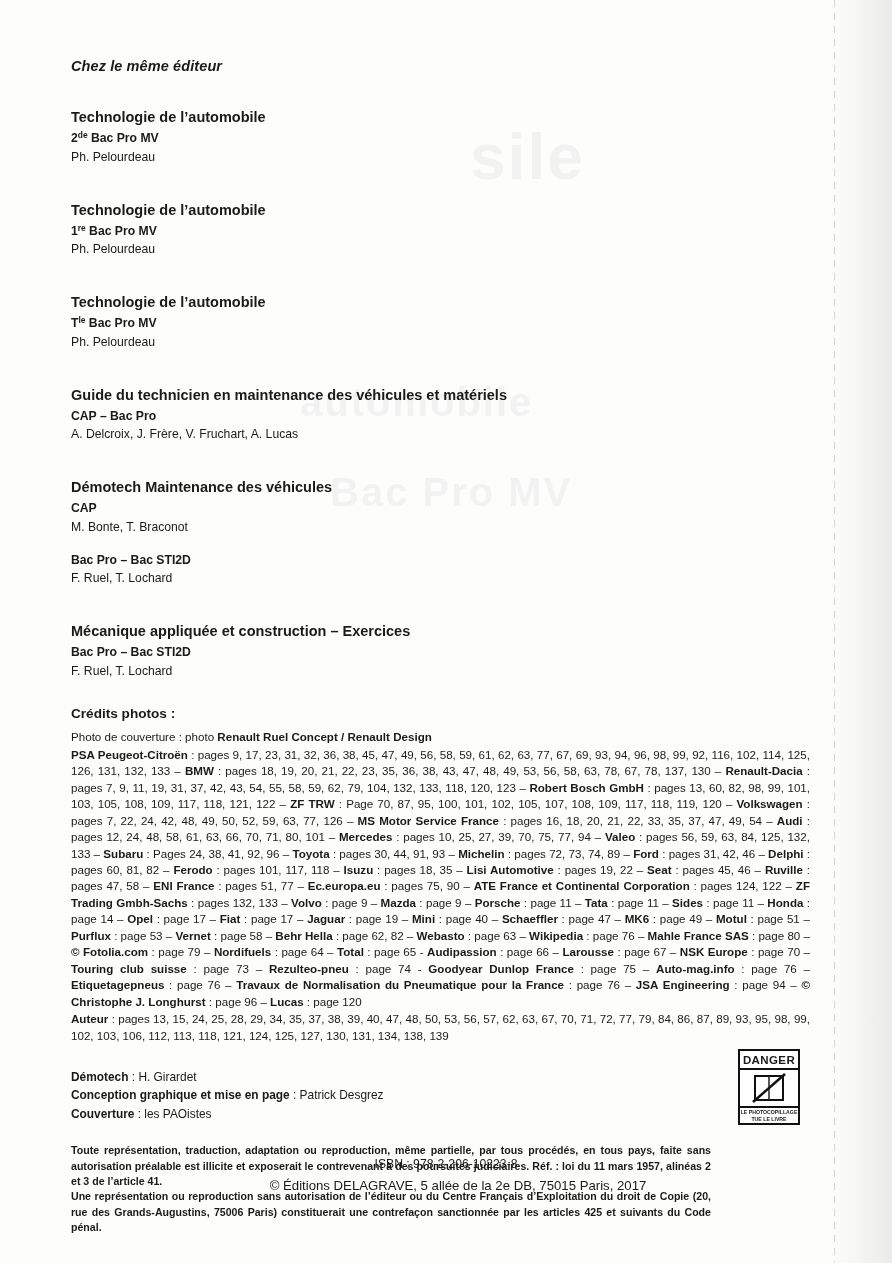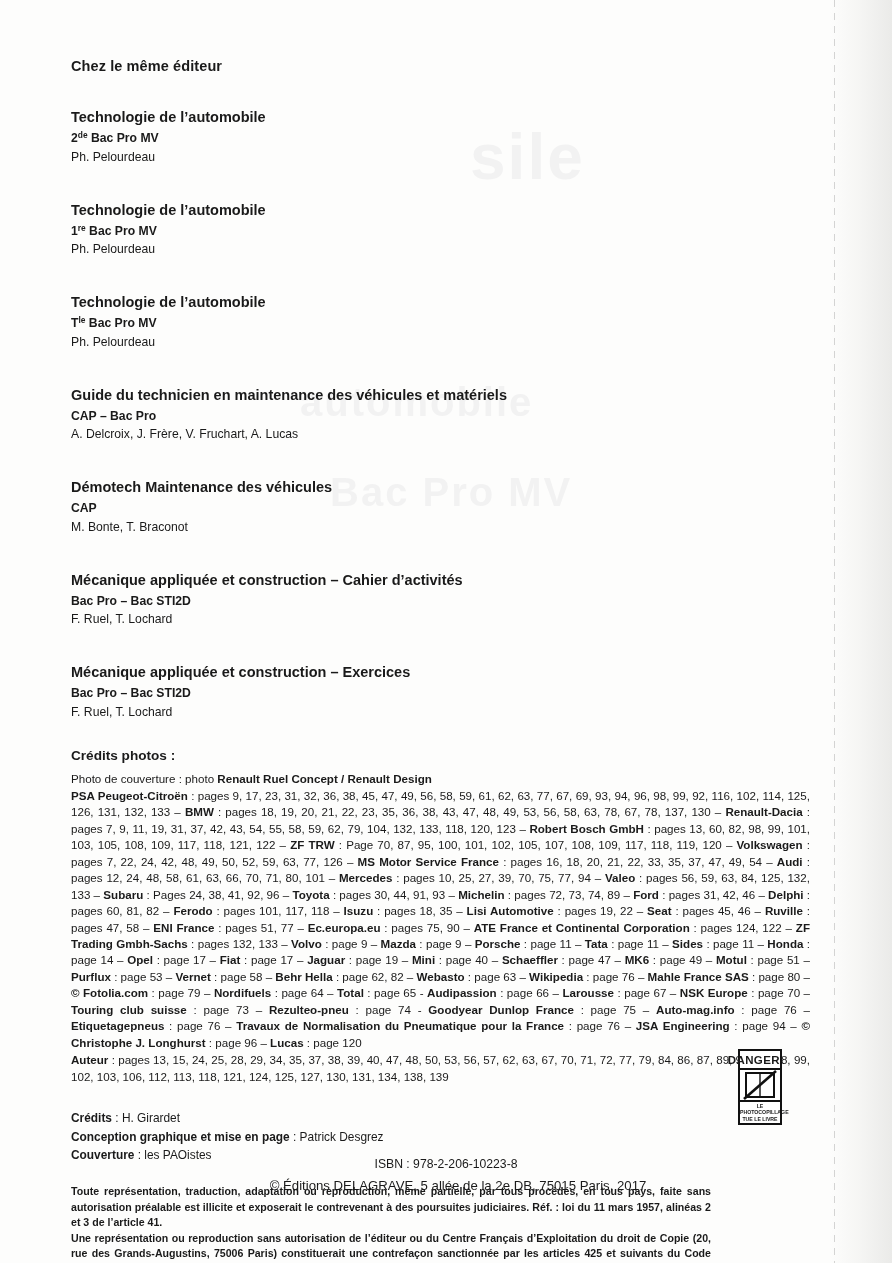--- a/index.html
+++ b/index.html
@@ -41,20 +41,21 @@
     top: 58px;
     width: 739px;
   }
 
   
   .same-pub-title {
     font-size: 14.5px;
     font-weight: bold;
     letter-spacing: 0.1px;
     margin-bottom: 23px;
+    font-style: italic;
   }
   .book {
     margin-bottom: 15px;
   }
   .book .b-title {
     font-size: 14.5px;
     font-weight: bold;
     line-height: 1.25;
     margin-top: 34px;
   }
@@ -109,28 +110,28 @@
     text-align: justify;
     font-weight: bold;
   }
   .legal p { margin: 0; }
 
   
   .danger {
     position: absolute;
     left: 738px;
     top: 1049px;
-    width: 44px;
+    width: 62px;
     height: 76px;
     border: 2px solid #111;
     background: #fff;
     box-sizing: border-box;
     display: flex;
     flex-direction: column;
-    align-items: flex-end;
+    align-items: center;
   }
   .danger .d-word {
     font-size: 11.5px;
     font-weight: bold;
     letter-spacing: 0.4px;
     margin-top: 3px;
   }
   .danger .d-rule {
     width: 100%;
     height: 2px;
@@ -224,40 +225,39 @@
       <div class="b-authors">A. Delcroix, J. Frère, V. Fruchart, A. Lucas</div>
     </div>
 
     <div class="book">
       <div class="b-title">Démotech Maintenance des véhicules</div>
       <div class="b-level"><span>CAP</span><sup></sup><span></span></div>
       <div class="b-authors">M. Bonte, T. Braconot</div>
     </div>
 
     <div class="book">
-      <div class="b-title">Mécanique appliquée et construction – Cahier d’activités</div>
       <div class="b-level"><span>Bac Pro – Bac STI2D</span><sup></sup><span></span></div>
       <div class="b-authors">F. Ruel, T. Lochard</div>
     </div>
 
     <div class="book">
       <div class="b-title">Mécanique appliquée et construction – Exercices</div>
       <div class="b-level"><span>Bac Pro – Bac STI2D</span><sup></sup><span></span></div>
       <div class="b-authors">F. Ruel, T. Lochard</div>
     </div>
 
     <div class="credits-head">Crédits photos :</div>
     <div class="credits-body">
       <p><span>Photo de couverture : photo </span><b>Renault Ruel Concept / Renault Design</b></p>
       <p><b>PSA Peugeot-Citroën</b> : pages 9, 17, 23, 31, 32, 36, 38, 45, 47, 49, 56, 58, 59, 61, 62, 63, 77, 67, 69, 93, 94, 96, 98, 99, 92, 116, 102, 114, 125, 126, 131, 132, 133 – <b>BMW</b> : pages 18, 19, 20, 21, 22, 23, 35, 36, 38, 43, 47, 48, 49, 53, 56, 58, 63, 78, 67, 78, 137, 130 – <b>Renault-Dacia</b> : pages 7, 9, 11, 19, 31, 37, 42, 43, 54, 55, 58, 59, 62, 79, 104, 132, 133, 118, 120, 123 – <b>Robert Bosch GmbH</b> : pages 13, 60, 82, 98, 99, 101, 103, 105, 108, 109, 117, 118, 121, 122 – <b>ZF TRW</b> : Page 70, 87, 95, 100, 101, 102, 105, 107, 108, 109, 117, 118, 119, 120 – <b>Volkswagen</b> : pages 7, 22, 24, 42, 48, 49, 50, 52, 59, 63, 77, 126 – <b>MS Motor Service France</b> : pages 16, 18, 20, 21, 22, 33, 35, 37, 47, 49, 54 – <b>Audi</b> : pages 12, 24, 48, 58, 61, 63, 66, 70, 71, 80, 101 – <b>Mercedes</b> : pages 10, 25, 27, 39, 70, 75, 77, 94 – <b>Valeo</b> : pages 56, 59, 63, 84, 125, 132, 133 – <b>Subaru</b> : Pages 24, 38, 41, 92, 96 – <b>Toyota</b> : pages 30, 44, 91, 93 – <b>Michelin</b> : pages 72, 73, 74, 89 – <b>Ford</b> : pages 31, 42, 46 – <b>Delphi</b> : pages 60, 81, 82 – <b>Ferodo</b> : pages 101, 117, 118 – <b>Isuzu</b> : pages 18, 35 – <b>Lisi Automotive</b> : pages 19, 22 – <b>Seat</b> : pages 45, 46 – <b>Ruville</b> : pages 47, 58 – <b>ENI France</b> : pages 51, 77 – <b>Ec.europa.eu</b> : pages 75, 90 – <b>ATE France et Continental Corporation</b> : pages 124, 122 – <b>ZF Trading Gmbh-Sachs</b> : pages 132, 133 – <b>Volvo</b> : page 9 – <b>Mazda</b> : page 9 – <b>Porsche</b> : page 11 – <b>Tata</b> : page 11 – <b>Sides</b> : page 11 – <b>Honda</b> : page 14 – <b>Opel</b> : page 17 – <b>Fiat</b> : page 17 – <b>Jaguar</b> : page 19 – <b>Mini</b> : page 40 – <b>Schaeffler</b> : page 47 – <b>MK6</b> : page 49 – <b>Motul</b> : page 51 – <b>Purflux</b> : page 53 – <b>Vernet</b> : page 58 – <b>Behr Hella</b> : page 62, 82 – <b>Webasto</b> : page 63 – <b>Wikipedia</b> : page 76 – <b>Mahle France SAS</b> : page 80 – <b>© Fotolia.com</b> : page 79 – <b>Nordifuels</b> : page 64 – <b>Total</b> : page 65 - <b>Audipassion</b> : page 66 – <b>Larousse</b> : page 67 – <b>NSK Europe</b> : page 70 – <b>Touring club suisse</b> : page 73 – <b>Rezulteo-pneu</b> : page 74 - <b>Goodyear Dunlop France</b> : page 75 – <b>Auto-mag.info</b> : page 76 – <b>Etiquetagepneus</b> : page 76 – <b>Travaux de Normalisation du Pneumatique pour la France</b> : page 76 – <b>JSA Engineering</b> : page 94 – <b>© Christophe J. Longhurst</b> : page 96 – <b>Lucas</b> : page 120</p>
       <p><b>Auteur</b> : pages 13, 15, 24, 25, 28, 29, 34, 35, 37, 38, 39, 40, 47, 48, 50, 53, 56, 57, 62, 63, 67, 70, 71, 72, 77, 79, 84, 86, 87, 89, 93, 95, 98, 99, 102, 103, 106, 112, 113, 118, 121, 124, 125, 127, 130, 131, 134, 138, 139</p>
     </div>
 
     <div class="prod">
-      <div><b>Crédits</b><span> : H. Girardet</span></div>
+      <div><b>Démotech</b><span> : H. Girardet</span></div>
       <div><b>Conception graphique et mise en page</b><span> : Patrick Desgrez</span></div>
       <div><b>Couverture</b><span> : les PAOistes</span></div>
     </div>
 
     <div class="legal">
       <p>Toute représentation, traduction, adaptation ou reproduction, même partielle, par tous procédés, en tous pays, faite sans autorisation préalable est illicite et exposerait le contrevenant à des poursuites judiciaires. Réf. : loi du 11 mars 1957, alinéas 2 et 3 de l’article 41.</p>
       <p>Une représentation ou reproduction sans autorisation de l’éditeur ou du Centre Français d’Exploitation du droit de Copie (20, rue des Grands-Augustins, 75006 Paris) constituerait une contrefaçon sanctionnée par les articles 425 et suivants du Code pénal.</p>
     </div>
 
   </div>

